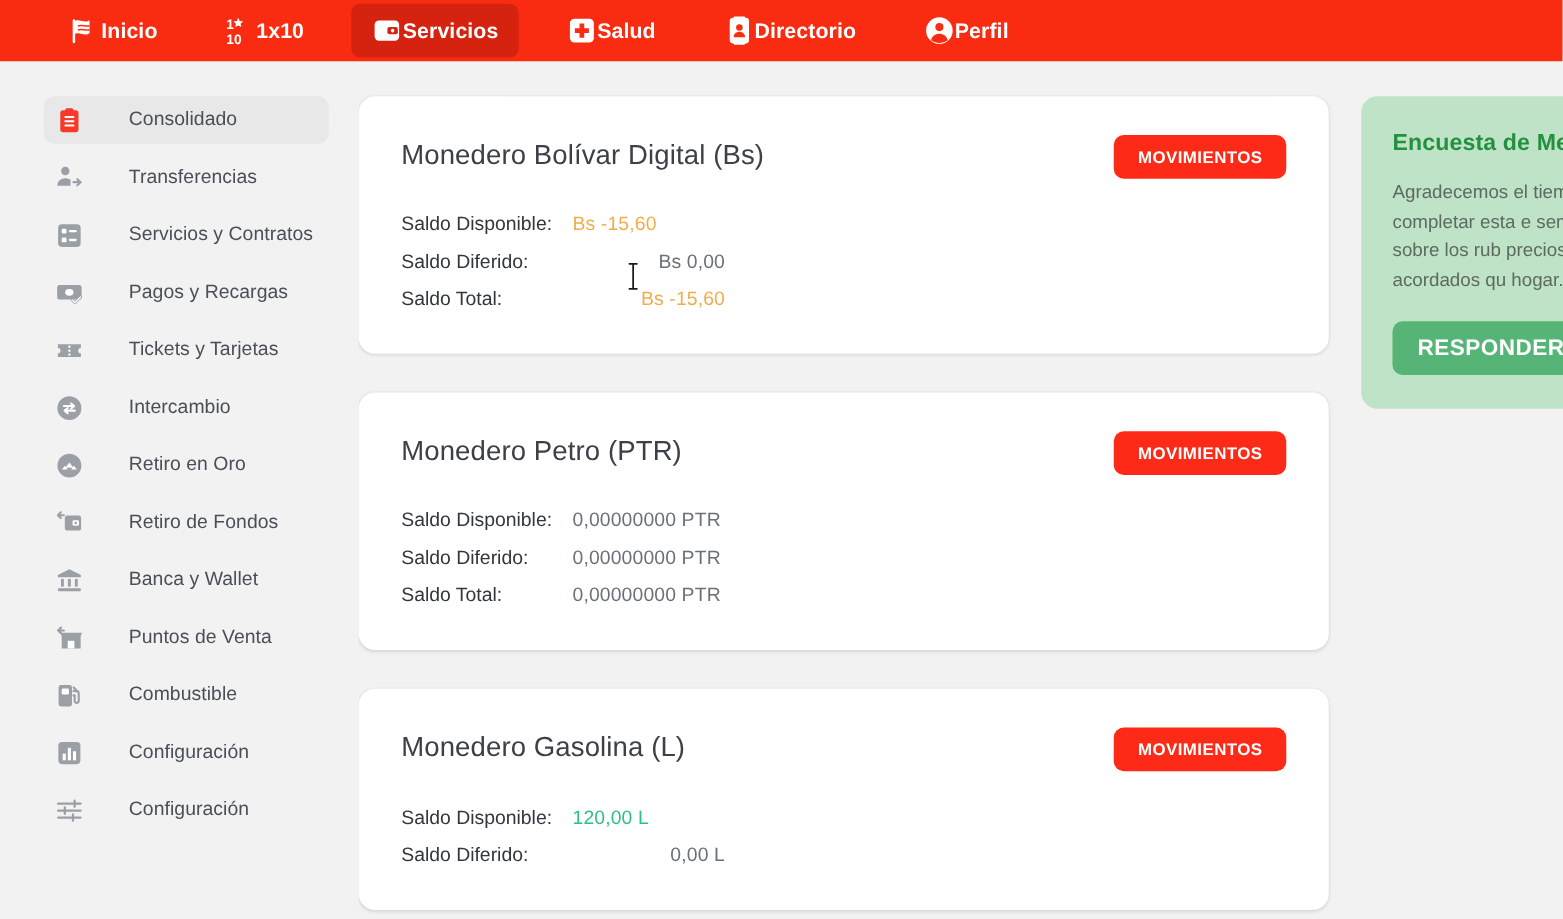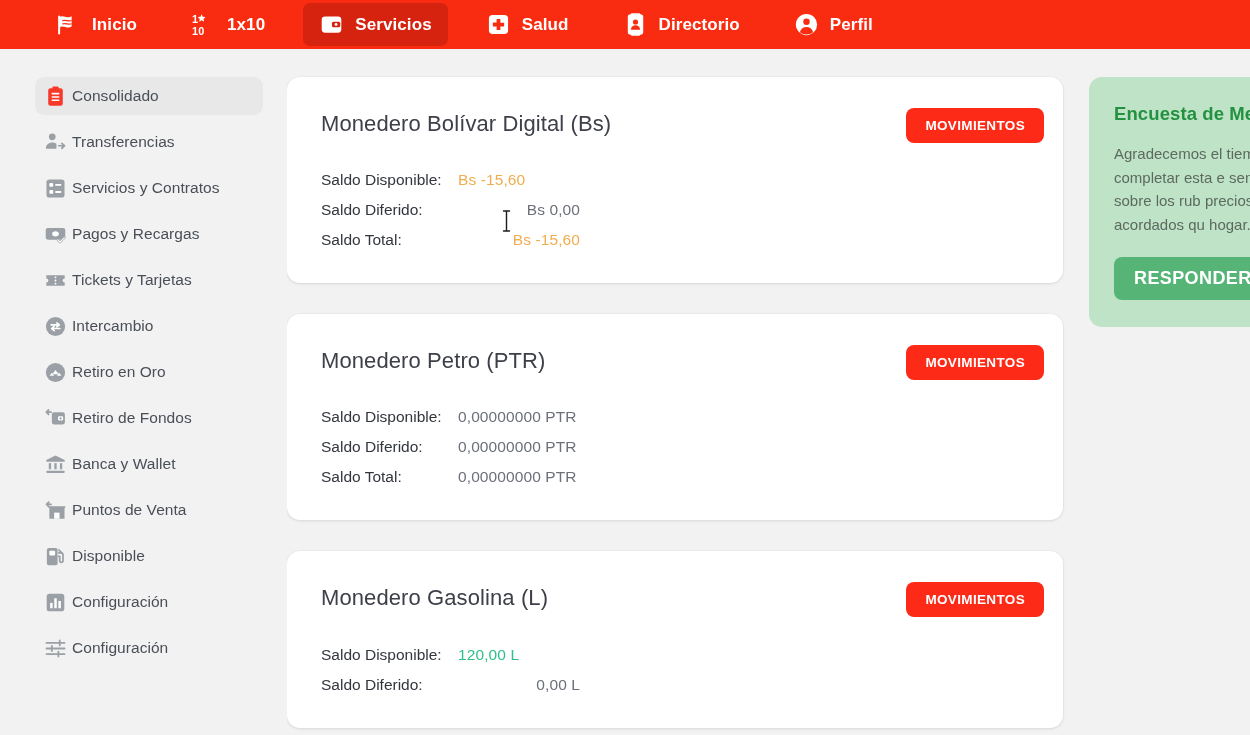--- a/index.html
+++ b/index.html
@@ -15,21 +15,21 @@
   #topnav {
     position: absolute; top: 0; left: 0;
     width: 1250px; height: 49px;
     background: #f92c11;
     display: flex; align-items: center;
     padding-left: 40px;
     gap: 4px;
     z-index: 20;
   }
   .nav-item {
-    display: flex; align-items: center; gap: 11px;
+    display: flex; align-items: center; 
     padding: 9px 16px;
     border-radius: 7px;
     color: #ffffff;
     font-size: 17px;
     font-weight: 700;
     letter-spacing: .1px;
     white-space: nowrap;
     cursor: pointer;
     margin-right: 18px;
   }
@@ -39,21 +39,21 @@
 
   
   #sidebar {
     position: absolute; top: 49px; left: 0;
     width: 287px; height: 686px;
     background: #f2f2f3;
     padding-top: 28px;
     z-index: 5;
   }
   .side-item {
-    display: flex; align-items: center; gap: 5px;
+    display: flex; align-items: center; gap: 36px;
     height: 38px;
     margin: 0 24px 8px 35px;
     padding-left: 9px;
     border-radius: 9px;
     cursor: pointer;
   }
   .side-item.active { background: #e8e8e9; }
   .side-ico { width: 23px; height: 23px; flex: 0 0 23px; display: block; }
   .side-ico svg { display: block; width: 23px; height: 23px; }
   .side-label {
@@ -82,21 +82,21 @@
   .card-title {
     font-size: 22px;
     color: #3d4048;
     font-weight: 400;
     letter-spacing: .1px;
     line-height: 1.1;
     padding-top: 5px;
   }
   .mov-btn {
     position: absolute;
-    top: 31px; right: 19px;
+    top: 31px; right: 34px;
     background: #fc2a17;
     color: #ffffff;
     border: none;
     border-radius: 8px;
     font-size: 13.5px;
     font-weight: 700;
     letter-spacing: .35px;
     padding: 10px 19px;
     cursor: pointer;
     font-family: "Liberation Sans", sans-serif;
@@ -371,21 +371,21 @@
 
   <div class="side-item">
     <span class="side-ico">
       <svg viewBox="0 0 24 24">
           <rect x="3" y="3.2" width="11.2" height="17.8" rx="2" fill="#9aa0a6"></rect>
           <rect x="5.6" y="6" width="6" height="5" rx="1" fill="#fff"></rect>
           <path d="M15.4 8.2h2.4a2 2 0 012 2v6.2a1.7 1.7 0 11-3.4 0v-4.6h-1" stroke="#9aa0a6" stroke-width="1.8" fill="none" stroke-linecap="round" stroke-linejoin="round"></path>
           <path d="M15.6 5.2l2.8 3" stroke="#9aa0a6" stroke-width="1.8" fill="none" stroke-linecap="round"></path>
         </svg>
     </span>
-    <span class="side-label">Disponible</span>
+    <span class="side-label">Combustible</span>
   </div>
 
   <div class="side-item">
     <span class="side-ico">
       <svg viewBox="0 0 24 24">
           <rect x="2.8" y="2.8" width="18.4" height="18.4" rx="3" fill="#9aa0a6"></rect>
           <rect x="6.4" y="12.4" width="2.6" height="5.6" fill="#fff"></rect>
           <rect x="10.7" y="7.6" width="2.6" height="10.4" fill="#fff"></rect>
           <rect x="15" y="10.4" width="2.6" height="7.6" fill="#fff"></rect>
         </svg>

